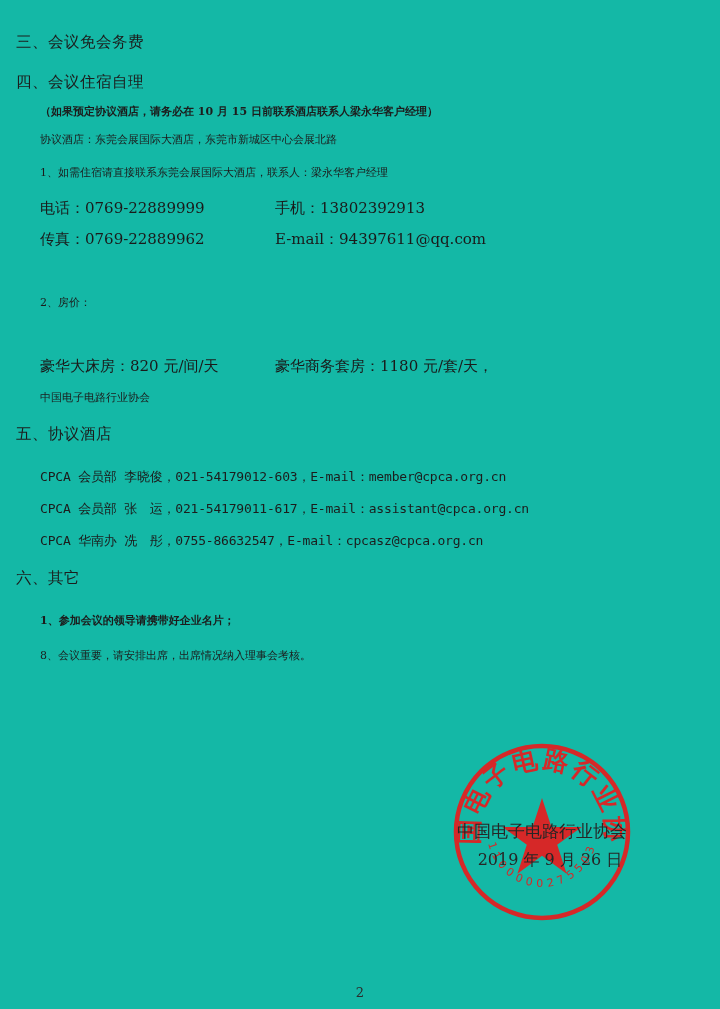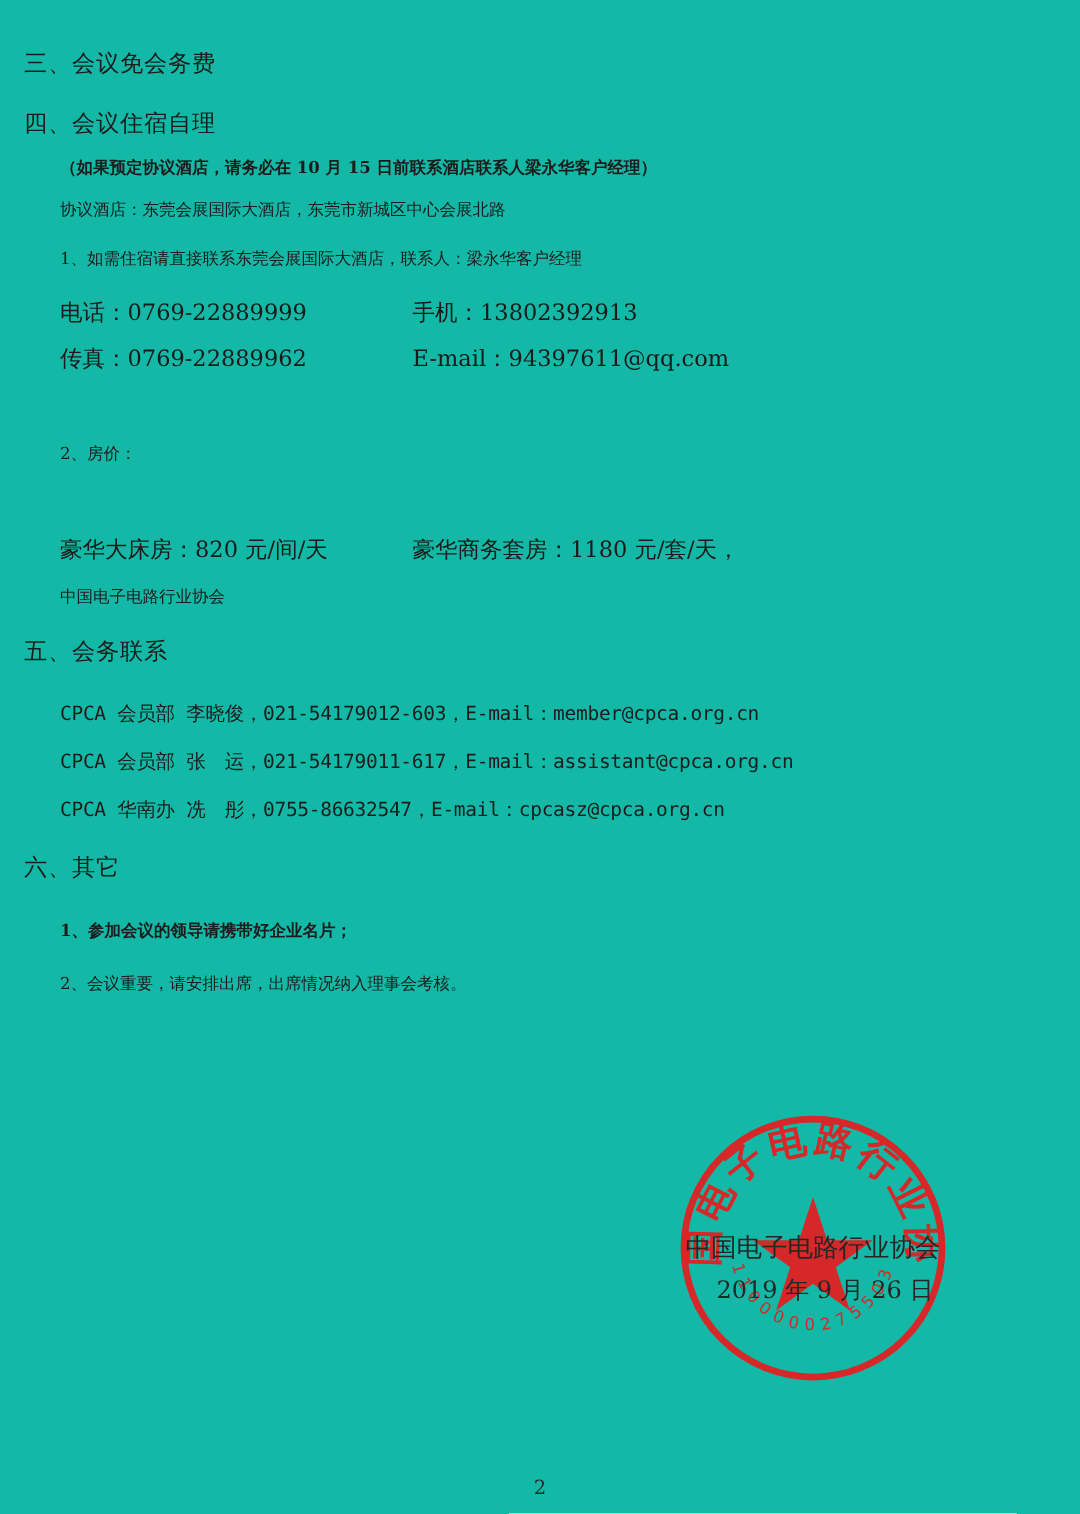--- a/index.html
+++ b/index.html
@@ -131,30 +131,30 @@
 
 
   <div class="line body-line" style="top:293px;">2、房价：</div>
 
 
   <div class="col2" style="left:40px; top:356px;">豪华大床房：820 元/间/天</div>
   <div class="col2" style="left:275px; top:356px;">豪华商务套房：1180 元/套/天，</div>
 
   <div class="line body-line" style="top:388px;">中国电子电路行业协会</div>
 
-  <div class="line heading" style="top:424px;">五、会务联系</div>
+  <div class="line heading" style="top:424px;">五、协议酒店</div>
 
   <div class="line indent-line mono-ish" style="top:467px;">CPCA 会员部 李晓俊，021-54179012-603，E-mail：member@cpca.org.cn</div>
   <div class="line indent-line mono-ish" style="top:499px;">CPCA 会员部 张　运，021-54179011-617，E-mail：assistant@cpca.org.cn</div>
   <div class="line indent-line mono-ish" style="top:531px;">CPCA 华南办 冼　彤，0755-86632547，E-mail：cpcasz@cpca.org.cn</div>
 
   <div class="line heading" style="top:568px;">六、其它</div>
 
   <div class="line body-line" style="top:611px;font-weight:bold;">1、参加会议的领导请携带好企业名片；</div>
-  <div class="line body-line" style="top:646px;">2、会议重要，请安排出席，出席情况纳入理事会考核。</div>
+  <div class="line body-line" style="top:646px;">8、会议重要，请安排出席，出席情况纳入理事会考核。</div>
 
   <div class="seal">
     <svg viewBox="0 0 180 180" xmlns="http://www.w3.org/2000/svg">
       <defs>
         <path id="arcTop" d="M 26,90 A 64,64 0 0 1 154,90"></path>
         <path id="arcBottom" d="M 35,90 A 55,55 0 0 0 145,90"></path>
       </defs>
 
       <circle cx="90" cy="90" r="86" fill="none" stroke="#d62828" stroke-width="4.5"></circle>
 

